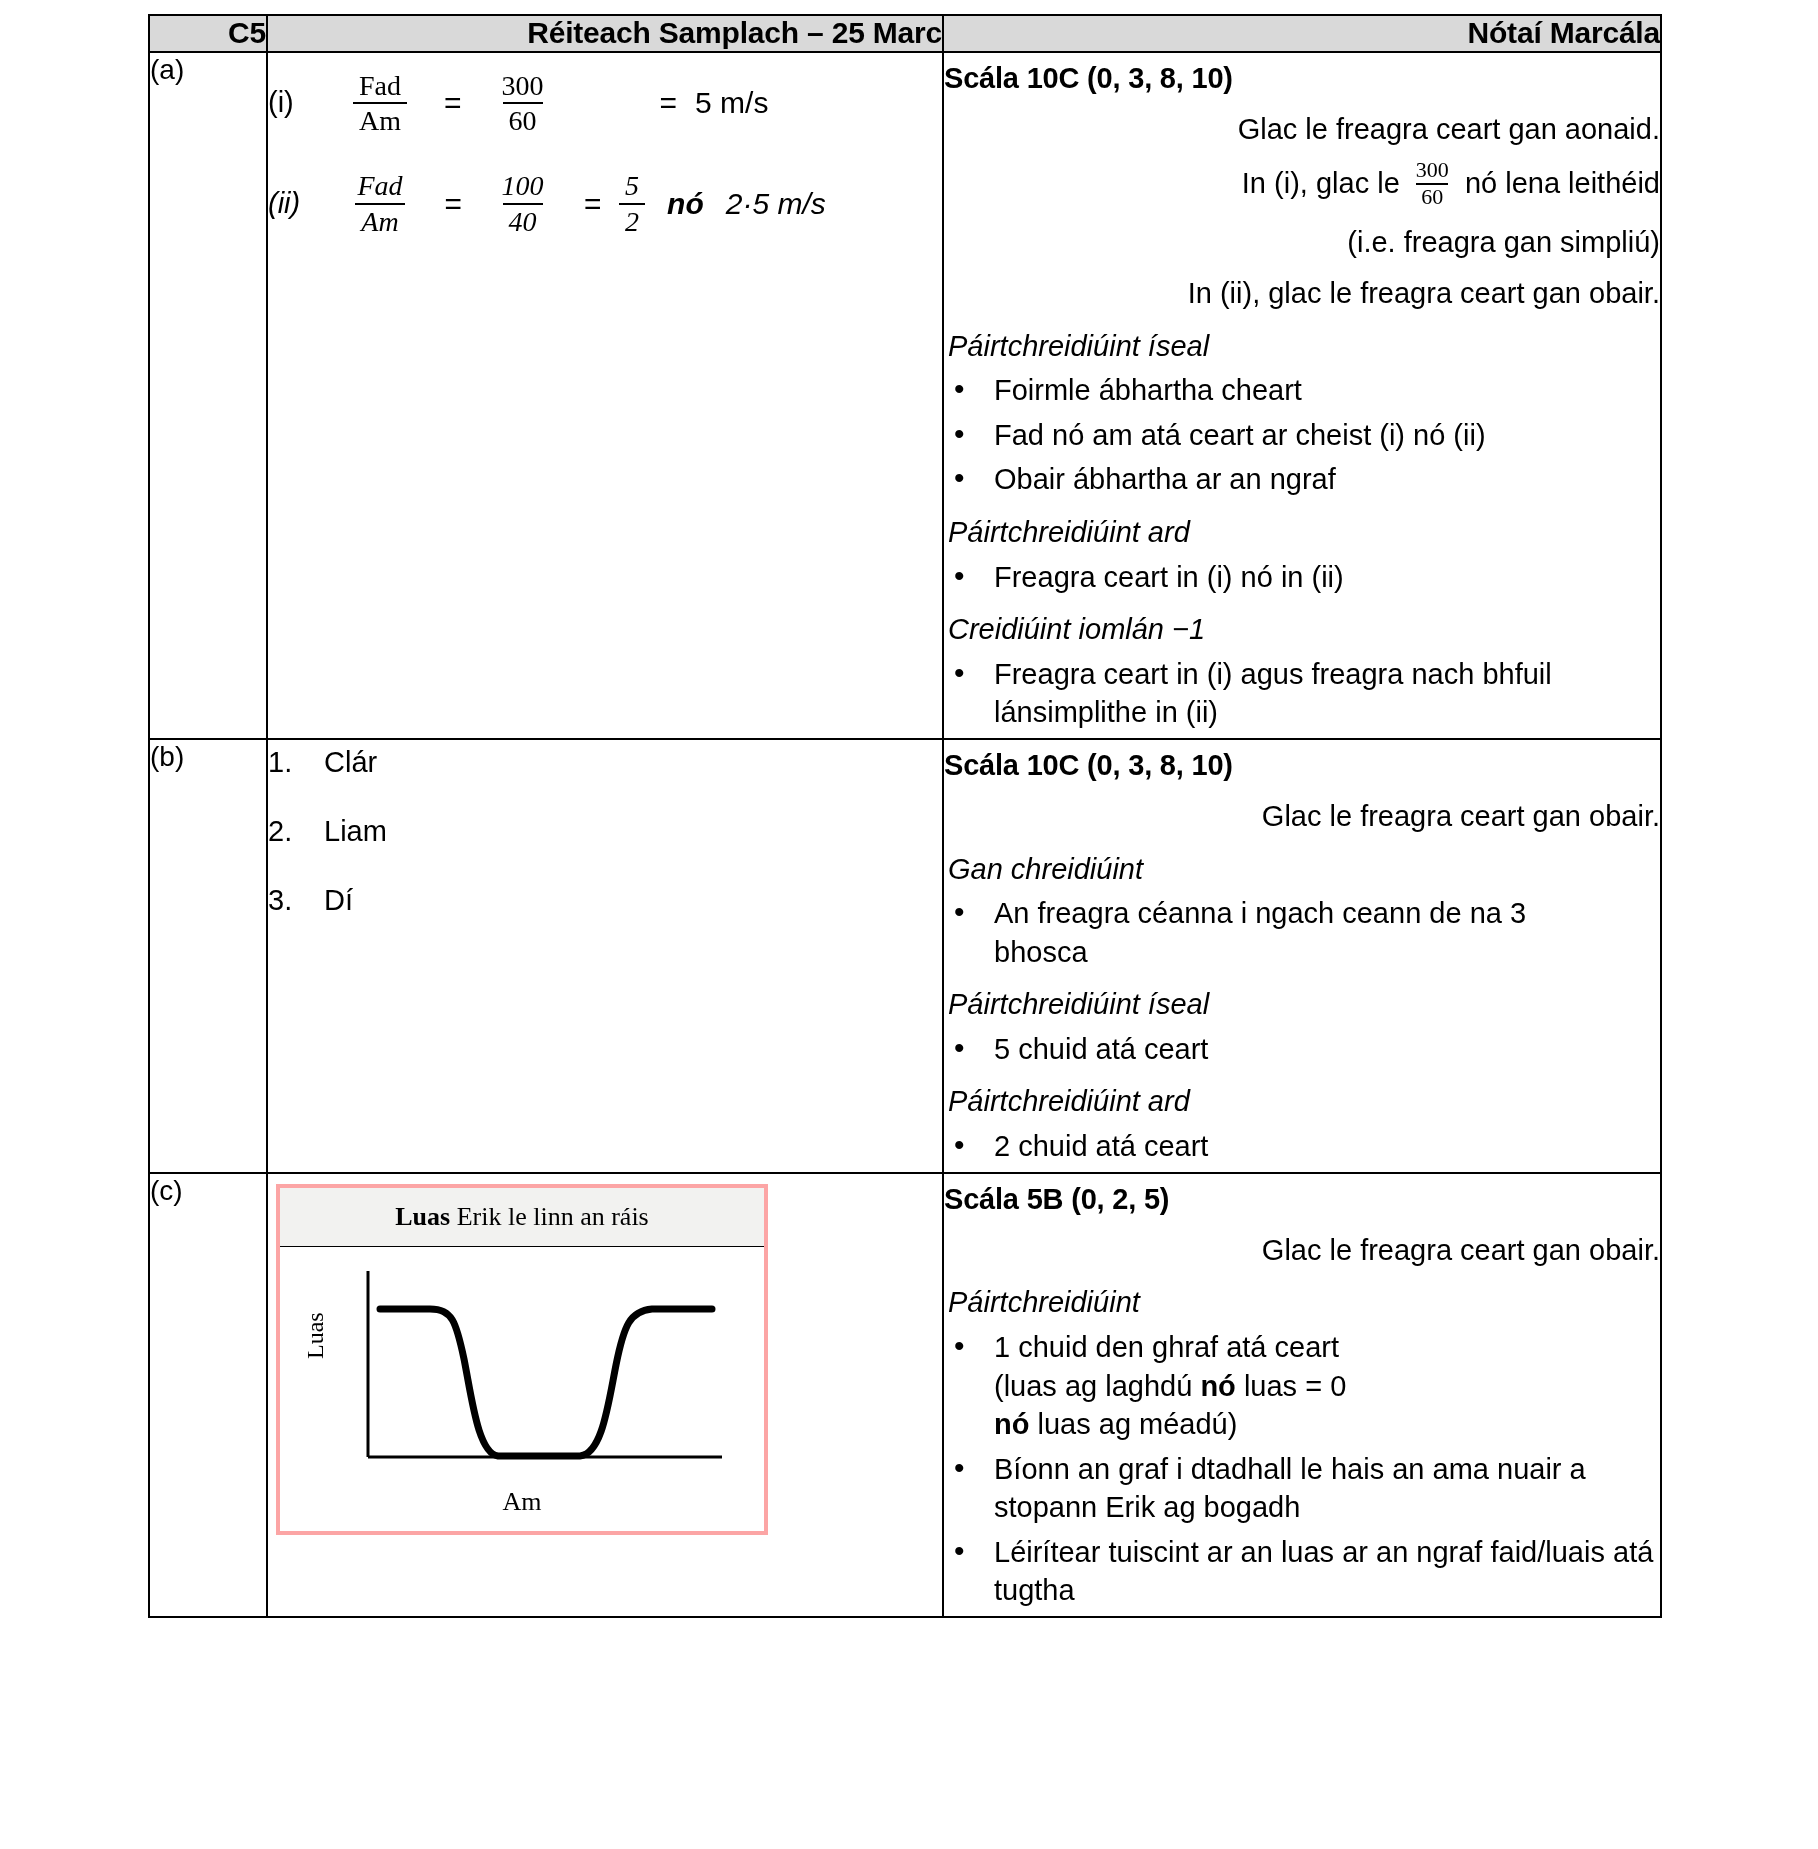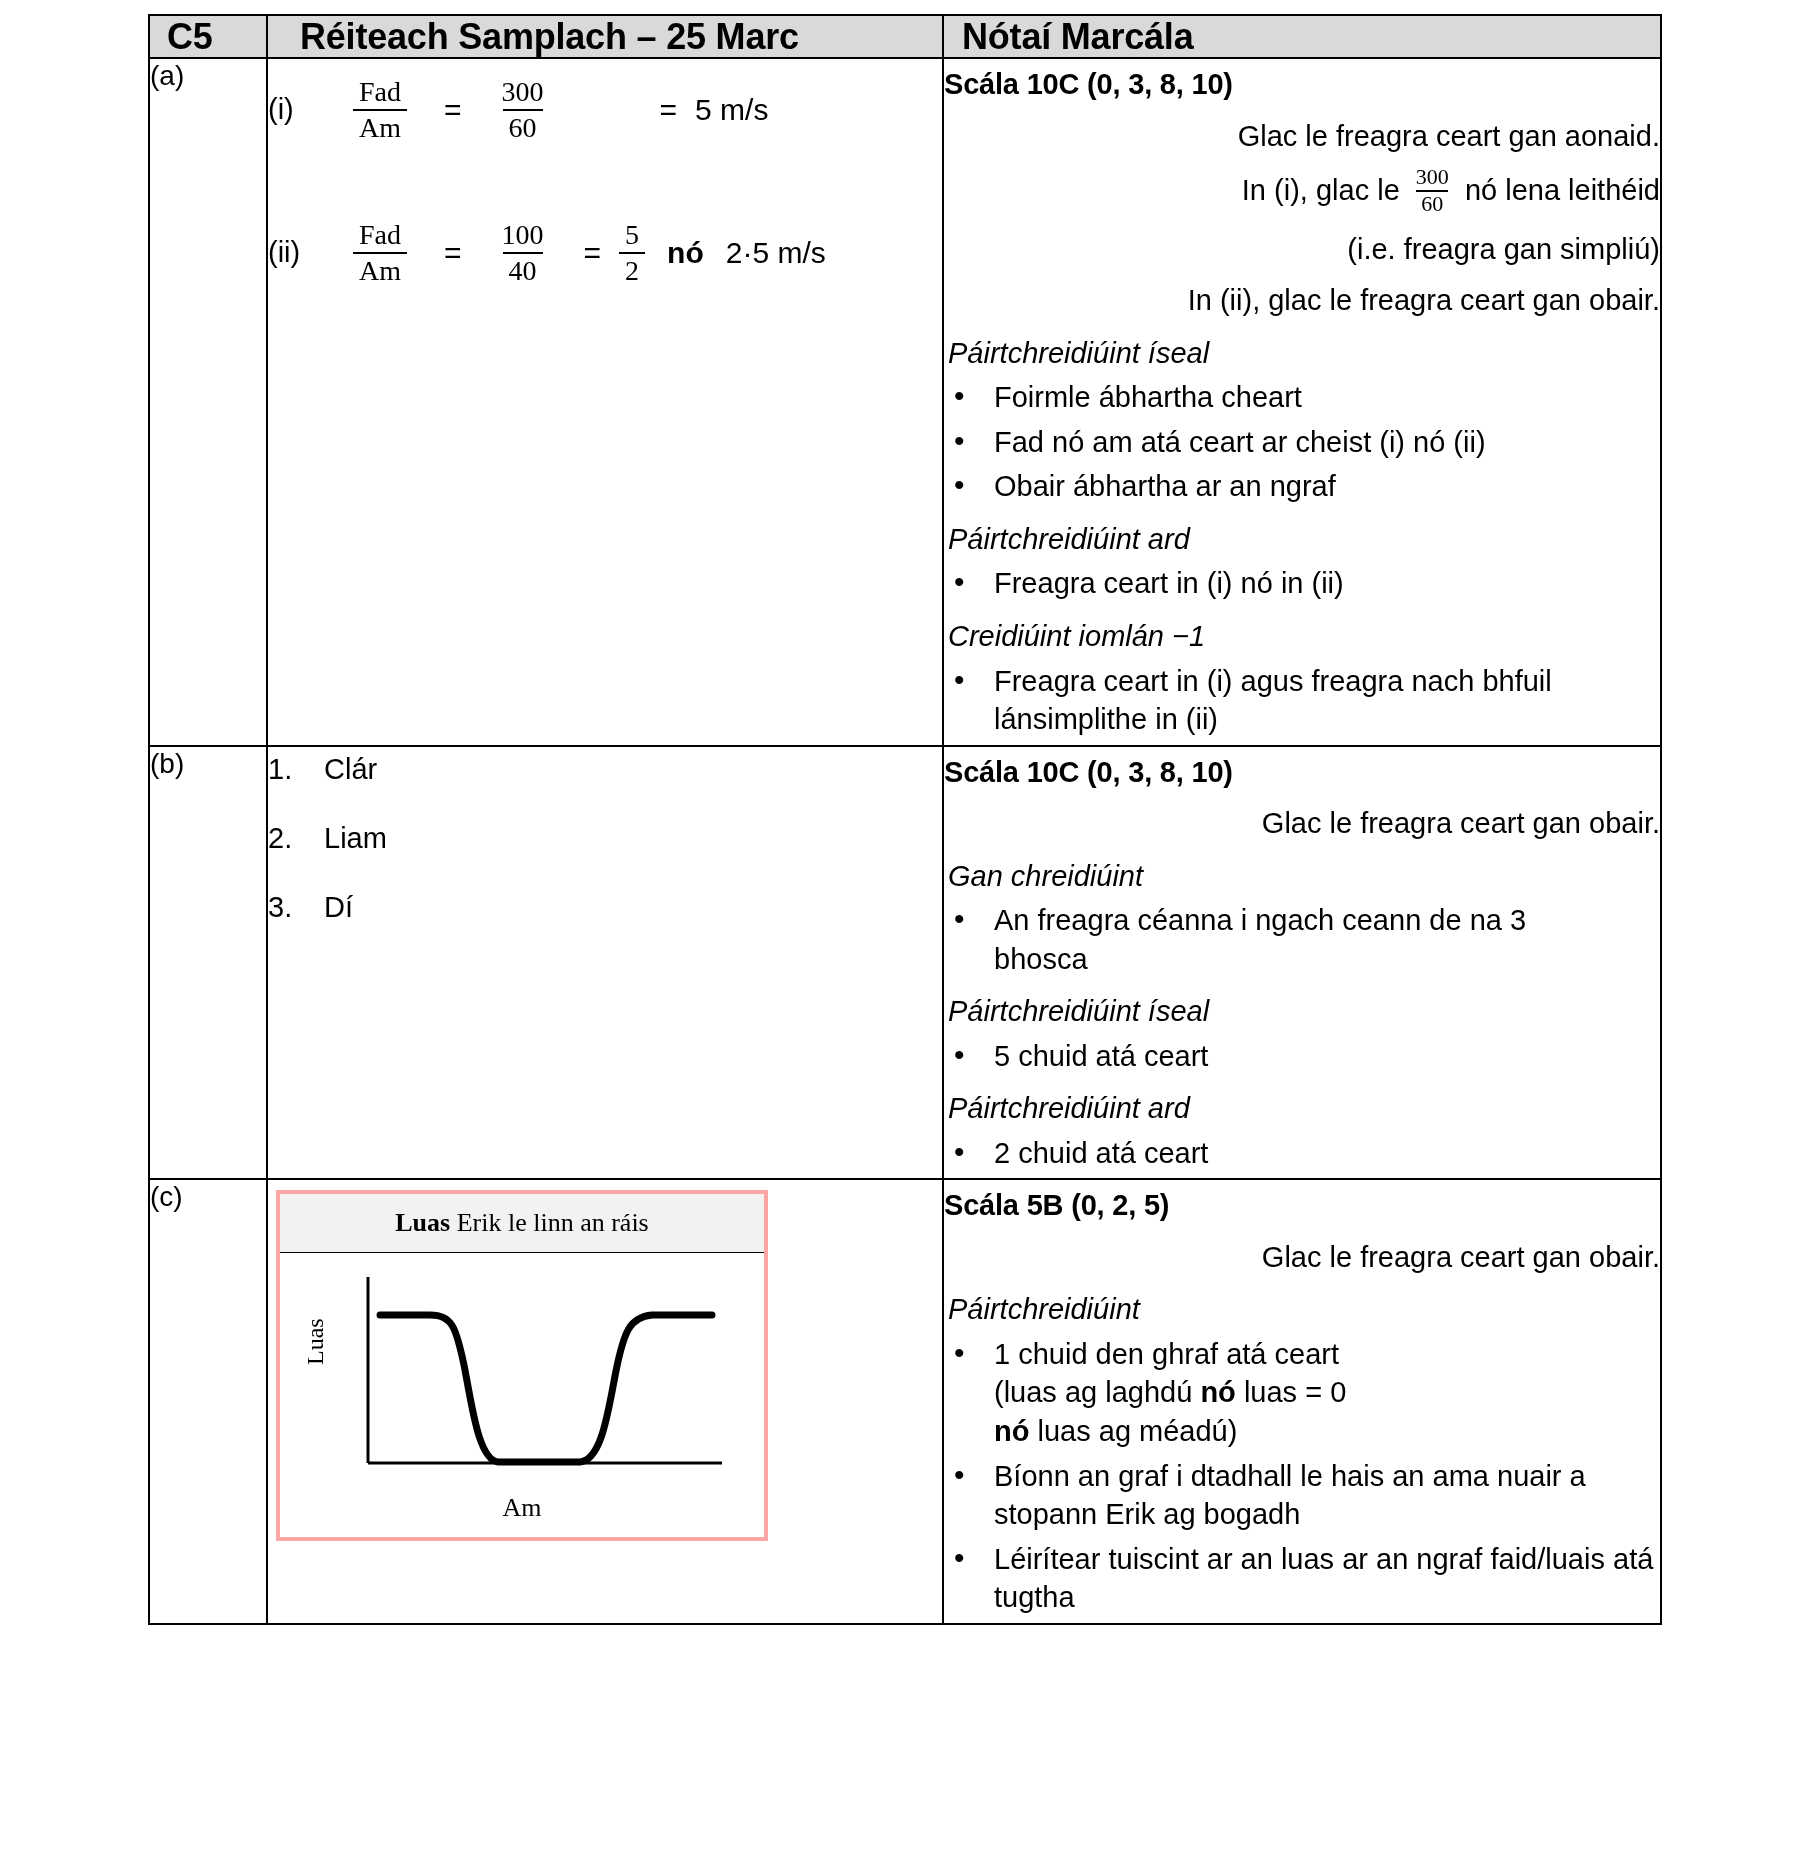--- a/index.html
+++ b/index.html
@@ -29,22 +29,22 @@
   }
   
   col.c-label{width:118px;}
   col.c-solution{width:676px;}
   col.c-notes{width:718px;}
 
   
   thead th{
     background:#d9d9d9;
     font-weight:bold;
-    font-size:36px;
-    text-align:left;
+    font-size:30px;
+    text-align:right;
     padding:11px 14px 12px 14px;
     line-height:1.15;
     letter-spacing:-0.2px;
   }
   thead th.h-label{padding-left:17px;}
   thead th.h-sol{padding-left:32px;}
   thead th.h-notes{padding-left:18px;}
 
   
   td.label{
@@ -147,21 +147,21 @@
     font-family:"Liberation Sans", sans-serif;
     padding:0 18px;
     font-size:30px;
   }
   .eqrow .res{
     font-family:"Liberation Sans", sans-serif;
     font-size:30px;
     white-space:nowrap;
   }
   .eq-i{margin-top:18px;}
-  .eq-ii{margin-top:78px;}
+  .eq-ii{margin-top:36px;font-style:italic;}
   .w-fad{min-width:92px;}
   .w-num{min-width:86px;}
   .gap-a{width:76px;}
   .gap-b{width:22px;}
 
   
   ol.blist{
     list-style:none;
     margin:6px 0 0 0;
     padding:0;

